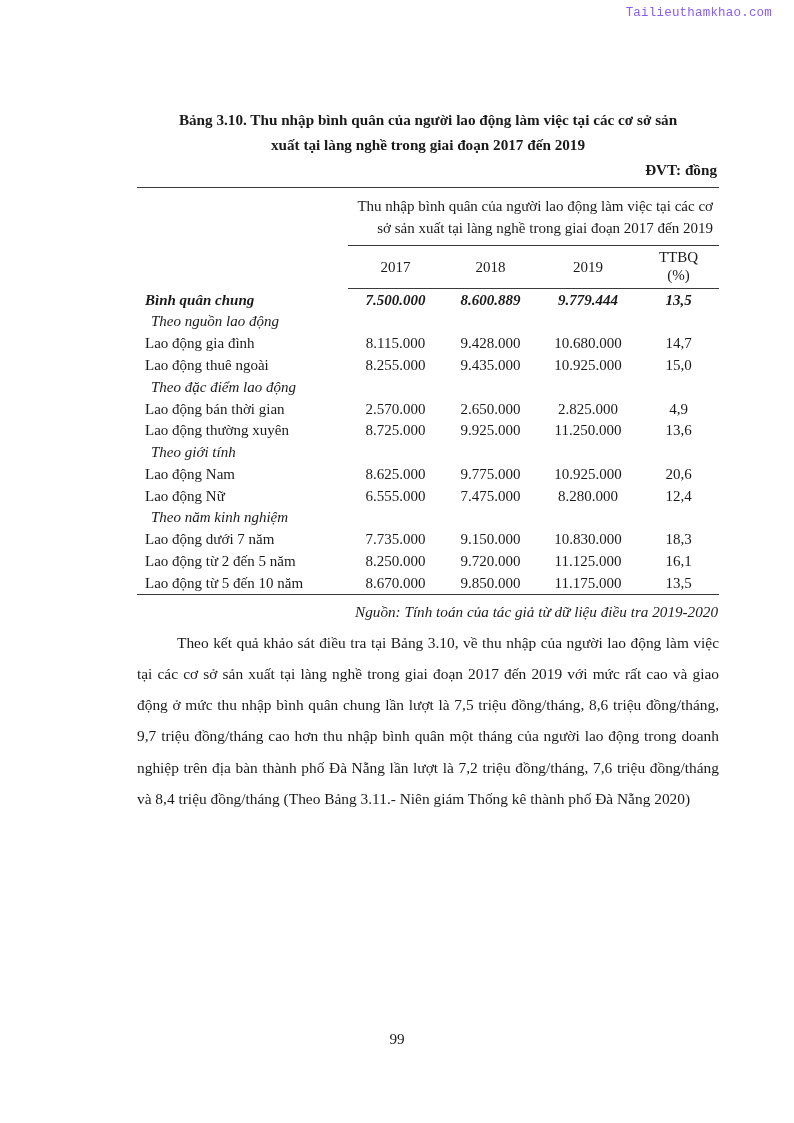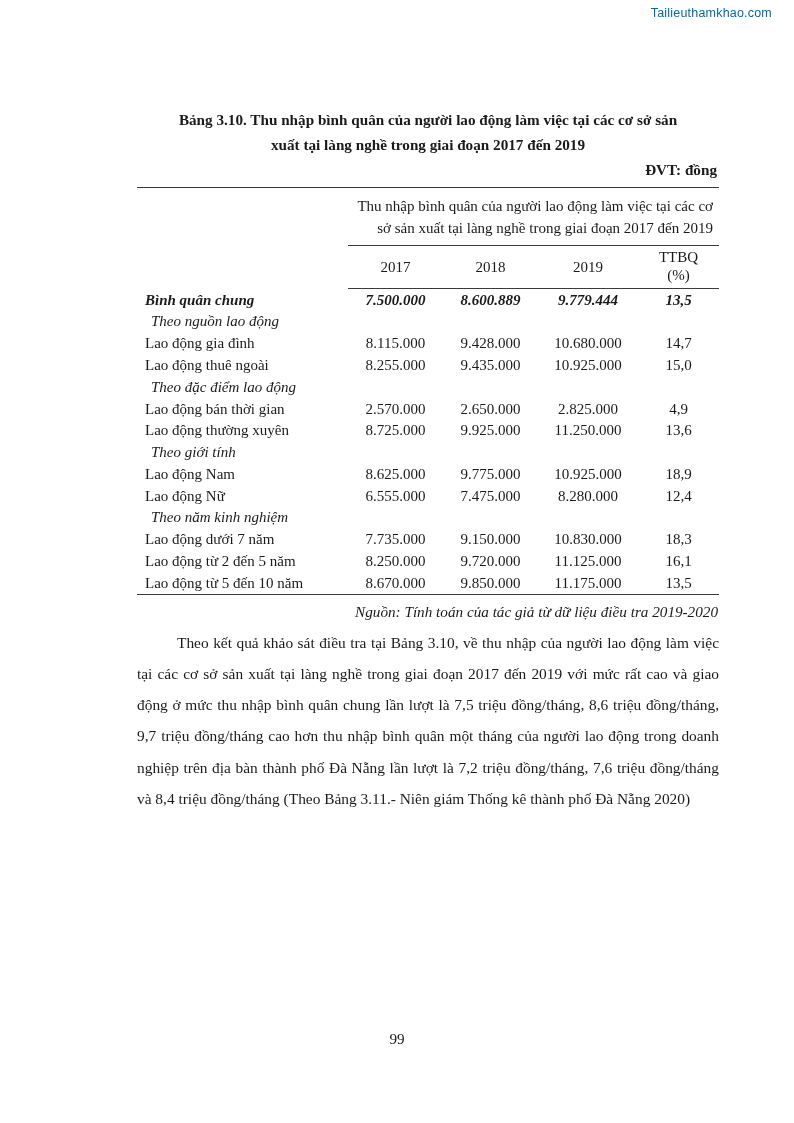--- a/index.html
+++ b/index.html
@@ -21,23 +21,23 @@
     width: 794px;
     height: 1123px;
     box-sizing: border-box;
   }
 
   
   .watermark {
     position: absolute;
     top: 6px;
     right: 22px;
-    font-family: Liberation Sans, sans-serif;
+    font-family: Liberation Mono, monospace;
     font-size: 12.5px;
-    color: #0369a1;
+    color: #8b5cf6;
     letter-spacing: 0.2px;
     white-space: nowrap;
   }
 
   
   .content {
     position: absolute;
     left: 137px;
     top: 108px;
     width: 582px;
@@ -299,21 +299,21 @@
             <td class="row-val"></td>
             <td class="row-val"></td>
             <td class="row-val"></td>
             <td class="row-ttbq"></td>
           </tr>
           <tr>
             <td class="row-label">Lao động Nam</td>
             <td class="row-val">8.625.000</td>
             <td class="row-val">9.775.000</td>
             <td class="row-val">10.925.000</td>
-            <td class="row-ttbq">18,9</td>
+            <td class="row-ttbq">20,6</td>
           </tr>
           <tr>
             <td class="row-label">Lao động Nữ</td>
             <td class="row-val">6.555.000</td>
             <td class="row-val">7.475.000</td>
             <td class="row-val">8.280.000</td>
             <td class="row-ttbq">12,4</td>
           </tr>
           <tr class="group-row">
             <td class="row-label">Theo năm kinh nghiệm</td>

